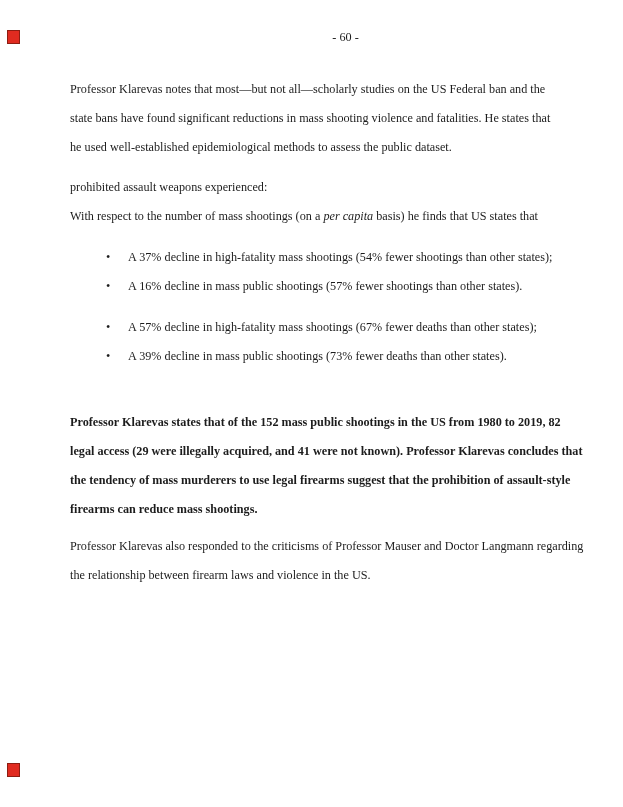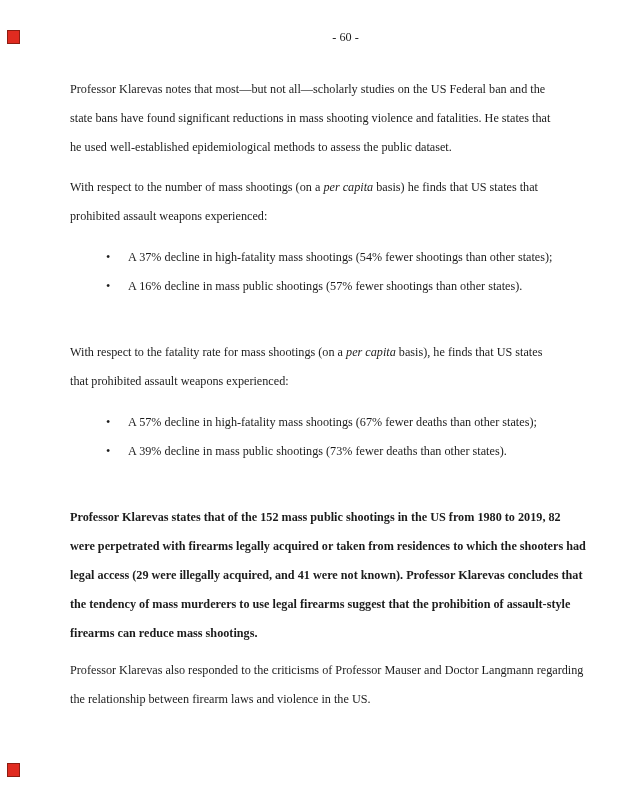--- a/index.html
+++ b/index.html
@@ -76,54 +76,49 @@
 
   <div class="content">
 
     <div class="para p1">
       <span class="line">Professor Klarevas notes that most—but not all—scholarly studies on the US Federal ban and the</span>
       <span class="line">state bans have found significant reductions in mass shooting violence and fatalities. He states that</span>
       <span class="line">he used well-established epidemiological methods to assess the public dataset.</span>
     </div>
 
     <div class="para p2">
+      <span class="line">prohibited assault weapons experienced:</span>
       <span class="line"><span>With respect to the number of mass shootings (on a </span><span class="italic">per capita</span><span> basis) he finds that US states that</span></span>
-      <span class="line">prohibited assault weapons experienced:</span>
     </div>
 
     <div class="para list1">
       <div class="line bullet-row">
         <span class="bullet-glyph">•</span>
         <span>A 37% decline in high-fatality mass shootings (54% fewer shootings than other states);</span>
       </div>
       <div class="line bullet-row">
         <span class="bullet-glyph">•</span>
         <span>A 16% decline in mass public shootings (57% fewer shootings than other states).</span>
       </div>
     </div>
 
-    <div class="para p3">
-      <span class="line"><span>With respect to the fatality rate for mass shootings (on a </span><span class="italic">per capita</span><span> basis), he finds that US states</span></span>
-      <span class="line">that prohibited assault weapons experienced:</span>
-    </div>
 
     <div class="para list2">
       <div class="line bullet-row">
         <span class="bullet-glyph">•</span>
         <span>A 57% decline in high-fatality mass shootings (67% fewer deaths than other states);</span>
       </div>
       <div class="line bullet-row">
         <span class="bullet-glyph">•</span>
         <span>A 39% decline in mass public shootings (73% fewer deaths than other states).</span>
       </div>
     </div>
 
     <div class="para p4">
       <span class="line">Professor Klarevas states that of the 152 mass public shootings in the US from 1980 to 2019, 82</span>
-      <span class="line">were perpetrated with firearms legally acquired or taken from residences to which the shooters had</span>
       <span class="line">legal access (29 were illegally acquired, and 41 were not known). Professor Klarevas concludes that</span>
       <span class="line">the tendency of mass murderers to use legal firearms suggest that the prohibition of assault-style</span>
       <span class="line">firearms can reduce mass shootings.</span>
     </div>
 
     <div class="para p5">
       <span class="line">Professor Klarevas also responded to the criticisms of Professor Mauser and Doctor Langmann regarding</span>
       <span class="line">the relationship between firearm laws and violence in the US.</span>
     </div>
 

